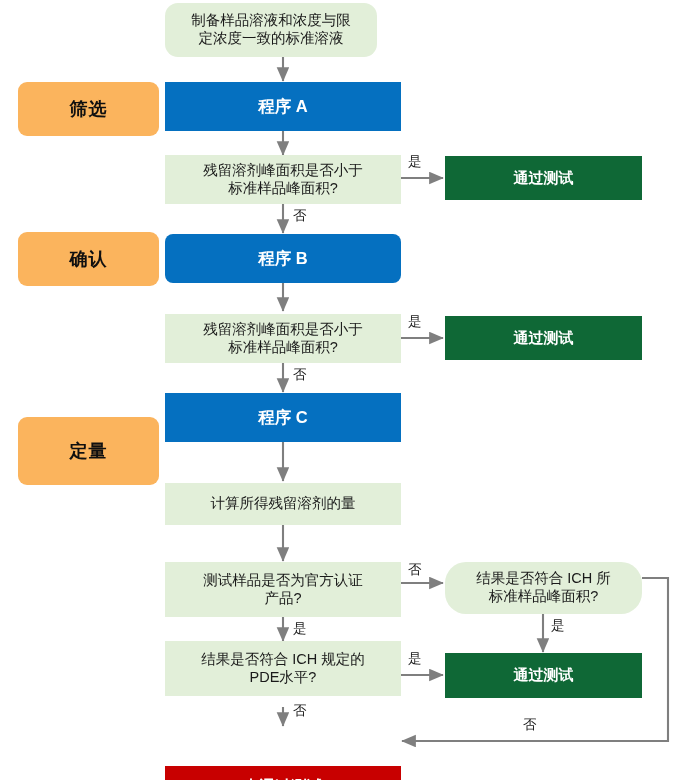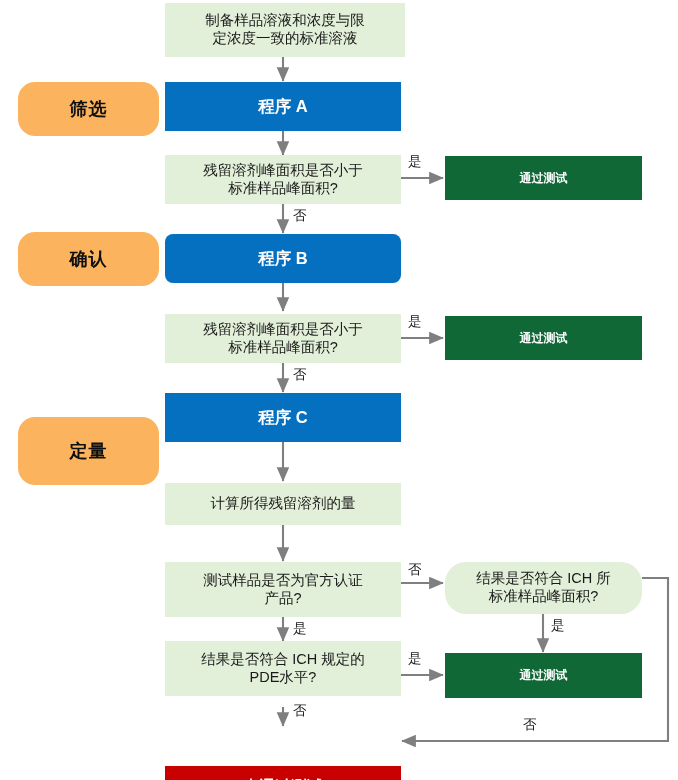--- a/index.html
+++ b/index.html
@@ -34,36 +34,36 @@
   }
   .node-procedure {
     background: #0570C0;
     color: #ffffff;
     font-size: 16.5px;
     font-weight: bold;
   }
   .node-pass {
     background: #0F6836;
     color: #ffffff;
-    font-size: 12px;
+    font-size: 15px;
     font-weight: bold;
   }
   .node-fail {
     background: #C80000;
     color: #ffffff;
     font-size: 16px;
     font-weight: bold;
     margin-top: 45px;
   }
   .stage-badge {
     position: absolute;
     box-sizing: border-box;
     background: #FBB45D;
     color: #101010;
-    border-radius: 17px;
+    border-radius: 9px;
     display: flex;
     align-items: center;
     justify-content: center;
     font-size: 18px;
     font-weight: bold;
     letter-spacing: 1px;
   }
   .edge-label {
     position: absolute;
     font-size: 13.5px;
@@ -131,21 +131,21 @@
   </div>
 
   <div class="stage-badge" style="left:18px; top:232px; width:141px; height:54px;">
     <span>确认</span>
   </div>
 
   <div class="stage-badge" style="left:18px; top:381px; width:141px; height:68px;margin-top:36px;">
     <span>定量</span>
   </div>
 
-  <div class="node node-process" style="left:165px; top:3px; width:240px; height:54px;">
+  <div class="node node-process" style="left:165px; top:3px; width:212px; height:54px;border-radius:13px;">
     <div>
       <span class="txt-line">制备样品溶液和浓度与限</span>
       <span class="txt-line">定浓度一致的标准溶液</span>
     </div>
   </div>
 
   <div class="node node-procedure" style="left:165px; top:82px; width:236px; height:49px;">
     <span>程序 A</span>
   </div>
 

